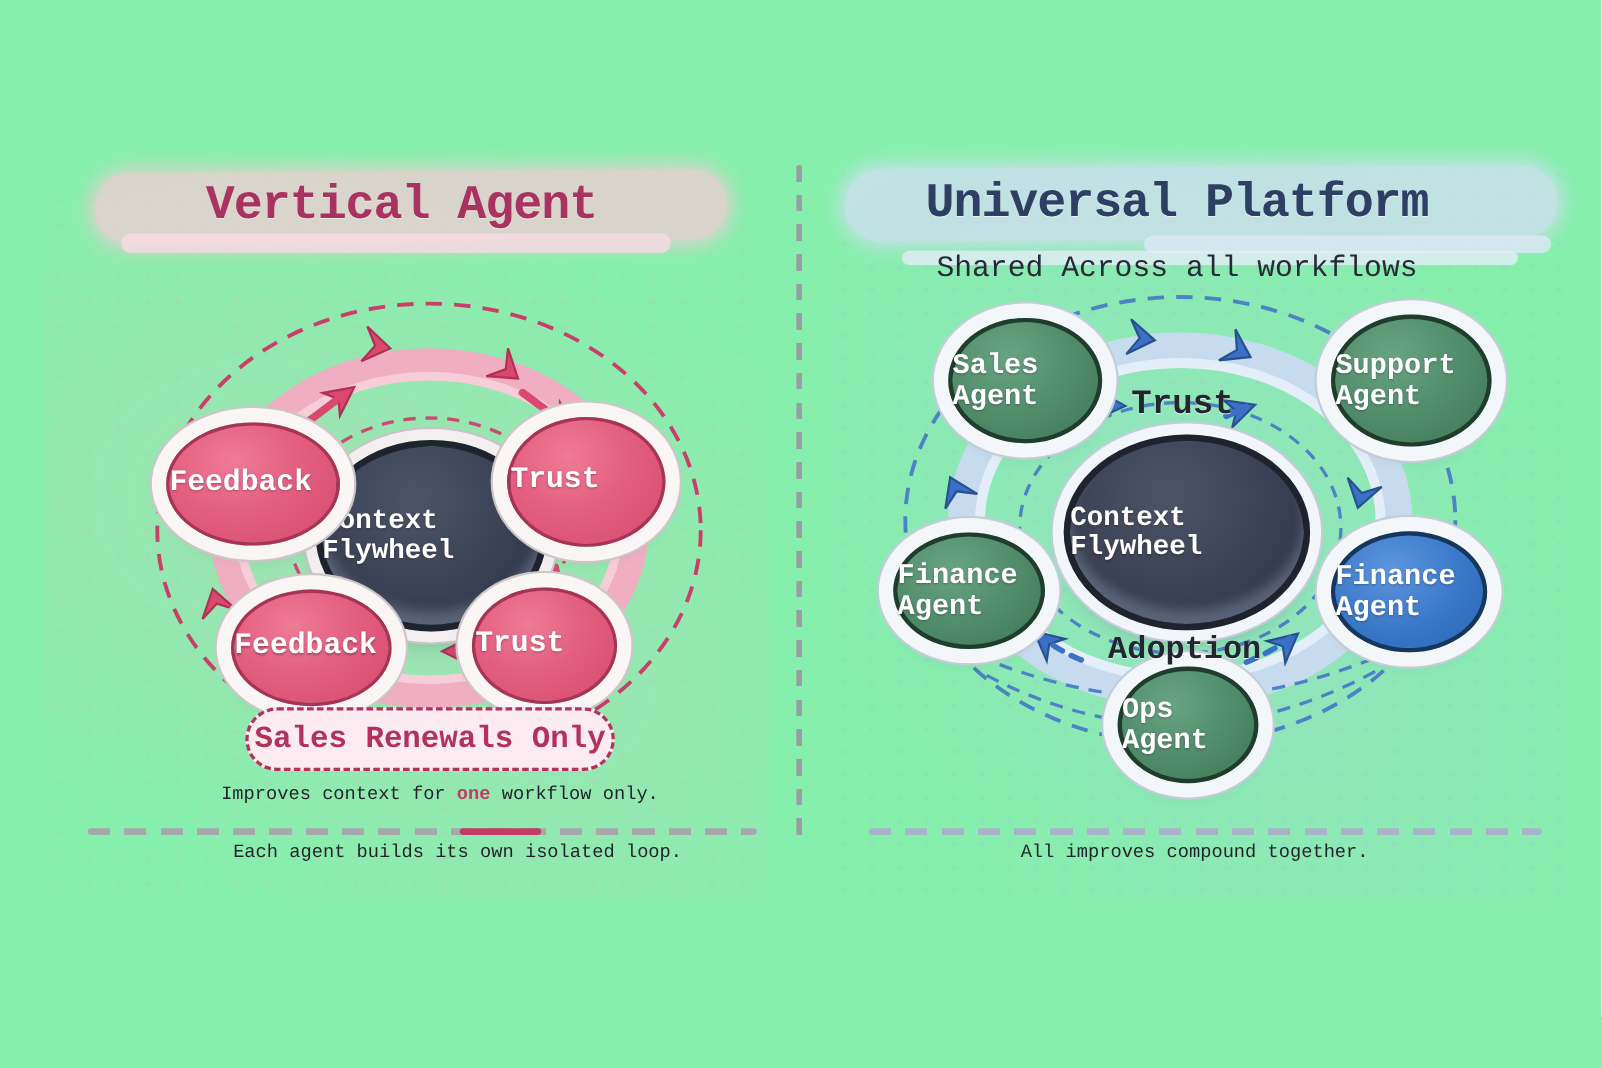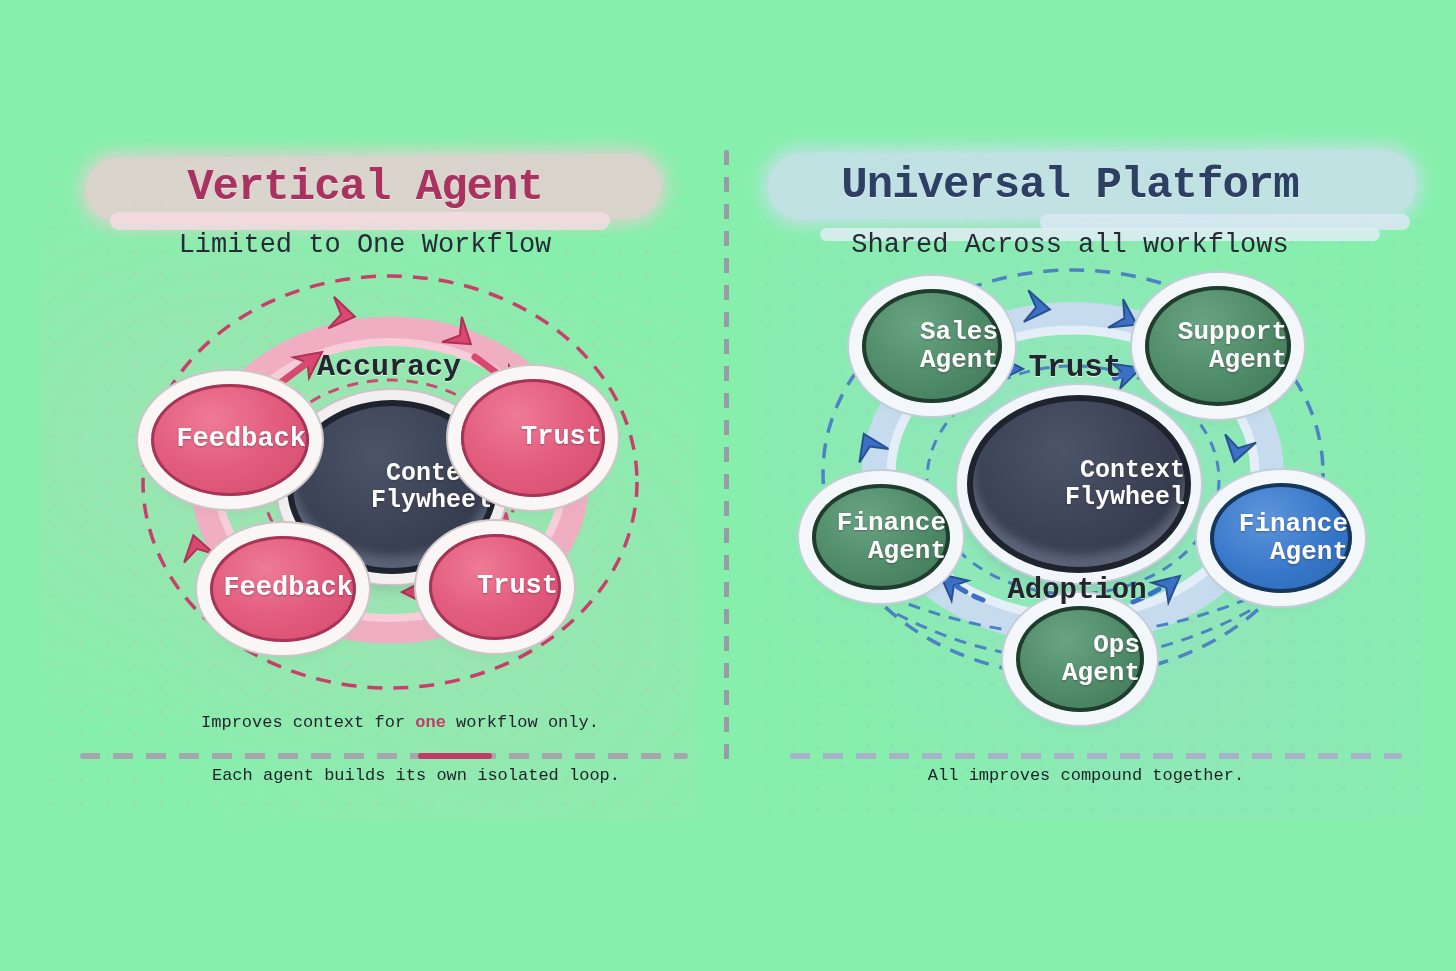--- a/index.html
+++ b/index.html
@@ -40,21 +40,21 @@
   .subtitle{position:absolute;text-align:center;font-size:27px;font-weight:500;color:#272b38;}
   .subtitle.left{left:60px;top:230px;width:610px;}
   .subtitle.right{left:760px;top:230px;width:620px;}
 
   svg{position:absolute;overflow:visible;}
   #svgL{left:85px;top:262px;}
   #svgR{left:775px;top:258px;}
 
   .node{
     position:absolute;border-radius:50%;display:flex;flex-direction:column;
-    align-items:flex-end;justify-content:center;color:#fff;font-weight:bold;
+    align-items:flex-start;justify-content:center;color:#fff;font-weight:bold;
     line-height:1.08;text-align:center;z-index:3;
     box-shadow:0 0 0 13px #fbf6f6,0 0 0 15px #cdc5c8,0 12px 14px rgba(70,40,60,.10);
     text-shadow:0 1px 2px rgba(40,20,30,.35);
   }
   .node.pink{
     background:radial-gradient(ellipse at 38% 30%, #ee7b96 0%, #e35d7e 48%, #d44c6e 100%);
     border:3px solid #a73457;font-size:27px;
   }
   .node.green{
     background:radial-gradient(ellipse at 38% 30%, #69a482 0%, #4f8a69 55%, #3e7757 100%);
@@ -100,21 +100,20 @@
   <div class="tint pink"></div>
   <div class="tint blue"></div>
 
   <div class="wash pink-main"></div>
   <div class="wash pink-streak"></div>
   <div class="wash blue-main"></div>
   <div class="wash blue-streak1"></div>
   <div class="wash blue-streak2"></div>
 
   <div class="title left">Vertical Agent</div>
-  <div class="subtitle left">Limited to One Workflow</div>
   <div class="title right">Universal Platform</div>
   <div class="subtitle right">Shared Across all workflows</div>
 
   <svg id="svgL" width="610" height="460" viewBox="0 0 610 460">
     <ellipse cx="305" cy="220" rx="247" ry="206" fill="none" stroke="#c8406a" stroke-width="3.5" stroke-dasharray="15 11"></ellipse>
     <ellipse cx="305" cy="218" rx="186" ry="150" fill="none" stroke="#efaec2" stroke-width="27"></ellipse>
     <ellipse cx="305" cy="218" rx="173" ry="138" fill="none" stroke="#f7cdd9" stroke-width="8"></ellipse>
     <ellipse cx="305" cy="220" rx="128" ry="102" fill="none" stroke="#cc4a71" stroke-width="3" stroke-dasharray="11 9"></ellipse>
     <g fill="#d9496f" stroke="#b23055" stroke-width="2">
       <path d="M -14 -16 L 10 0 L -14 16 L -4 0 Z" transform="translate(260,53) rotate(10)"></path>
@@ -175,35 +174,37 @@
   <div class="node pink" style="left:210px;top:536px;width:140px;height:100px;">
     <span>Feedback</span>
   </div>
   <div class="node pink" style="left:429px;top:534px;width:126px;height:100px;">
     <span>Trust</span>
   </div>
   <div class="node hub" style="left:287px;top:400px;width:198px;height:162px;">
     <span>Context</span>
     <span>Flywheel</span>
   </div>
-  <div class="flow-label" style="left:289px;top:350px;width:200px;font-size:30px;">Accuracy</div>
-
+
+  <div class="pill">
+    <span>Sales Renewals Only</span>
+  </div>
 
   <div class="caption" style="left:60px;top:713px;width:680px;">
     <span>Improves context for </span><span class="hl">one</span><span> workflow only.</span>
   </div>
   <div class="dash-rule grayline"></div>
   <div class="one-underline"></div>
   <div class="caption" style="left:76px;top:766px;width:680px;">Each agent builds its own isolated loop.</div>
 
   <div class="node green" style="left:862px;top:289px;width:132px;height:106px;">
     <span>Sales</span>
     <span>Agent</span>
   </div>
-  <div class="node green" style="left:1145px;top:286px;width:138px;height:112px;">
+  <div class="node green" style="left:1210px;top:286px;width:138px;height:112px;">
     <span>Support</span>
     <span>Agent</span>
   </div>
   <div class="node green" style="left:812px;top:484px;width:130px;height:98px;">
     <span>Finance</span>
     <span>Agent</span>
   </div>
   <div class="node bluefill" style="left:1210px;top:483px;width:134px;height:102px;">
     <span>Finance</span>
     <span>Agent</span>

